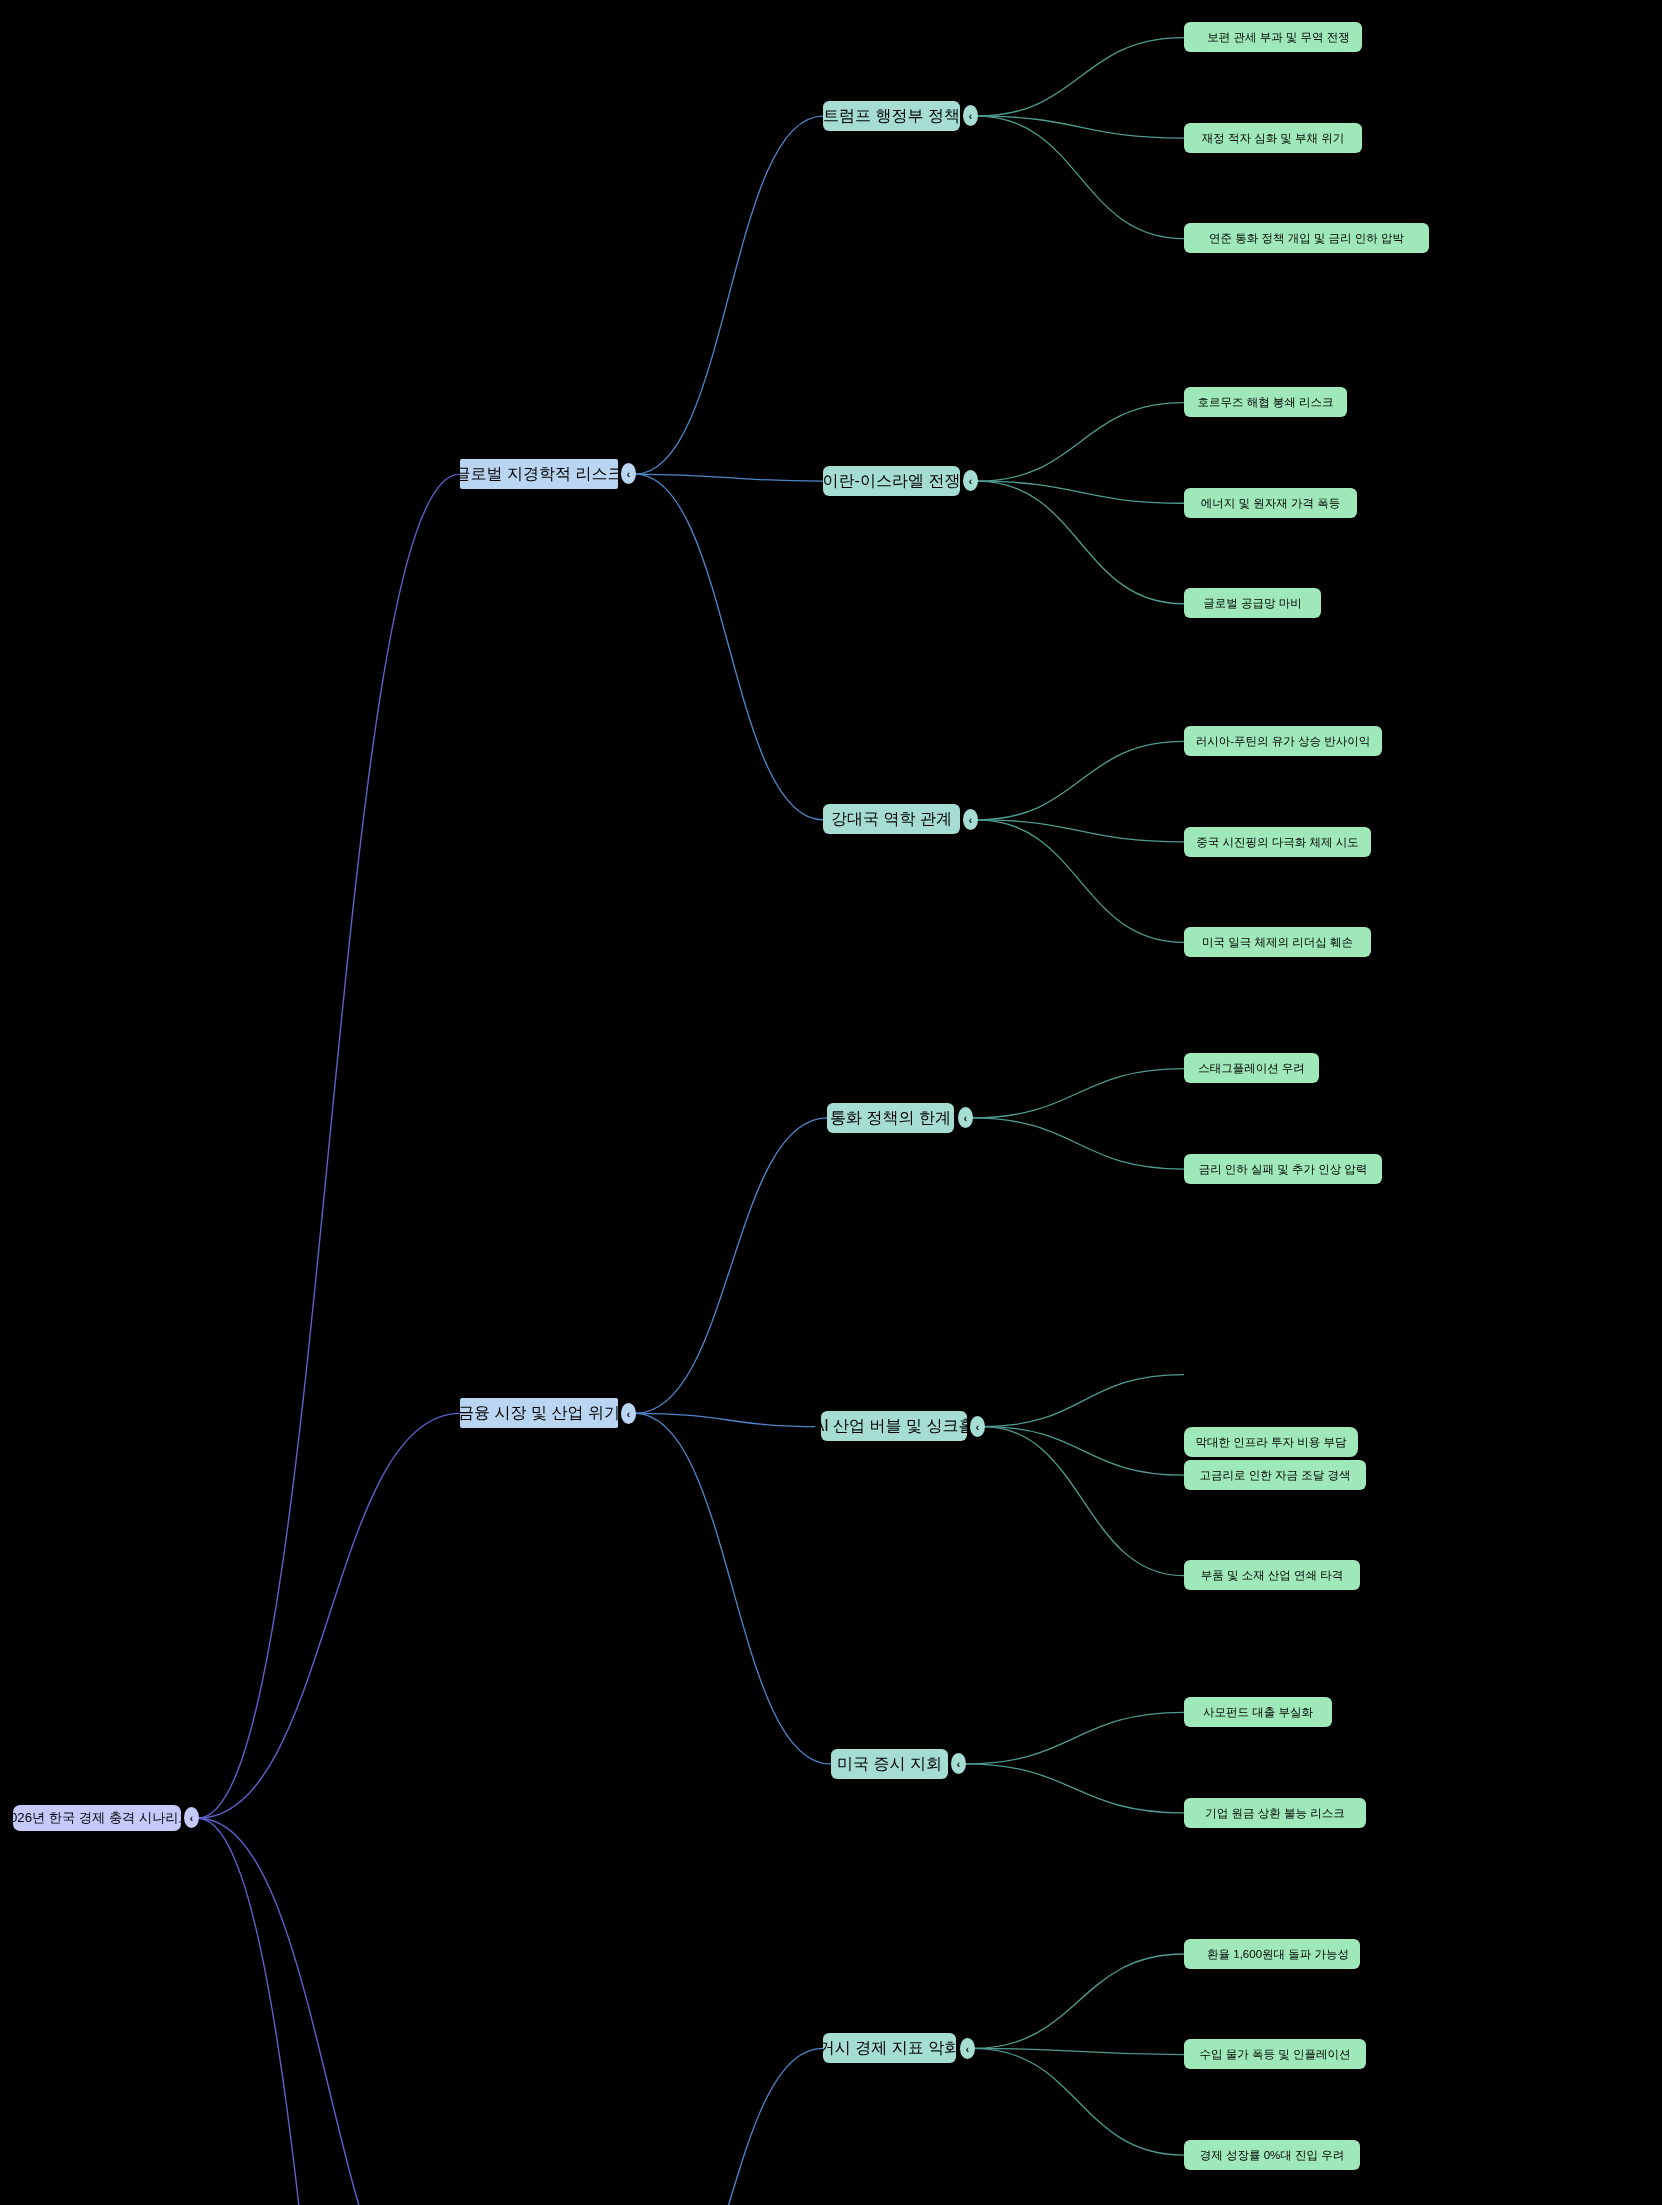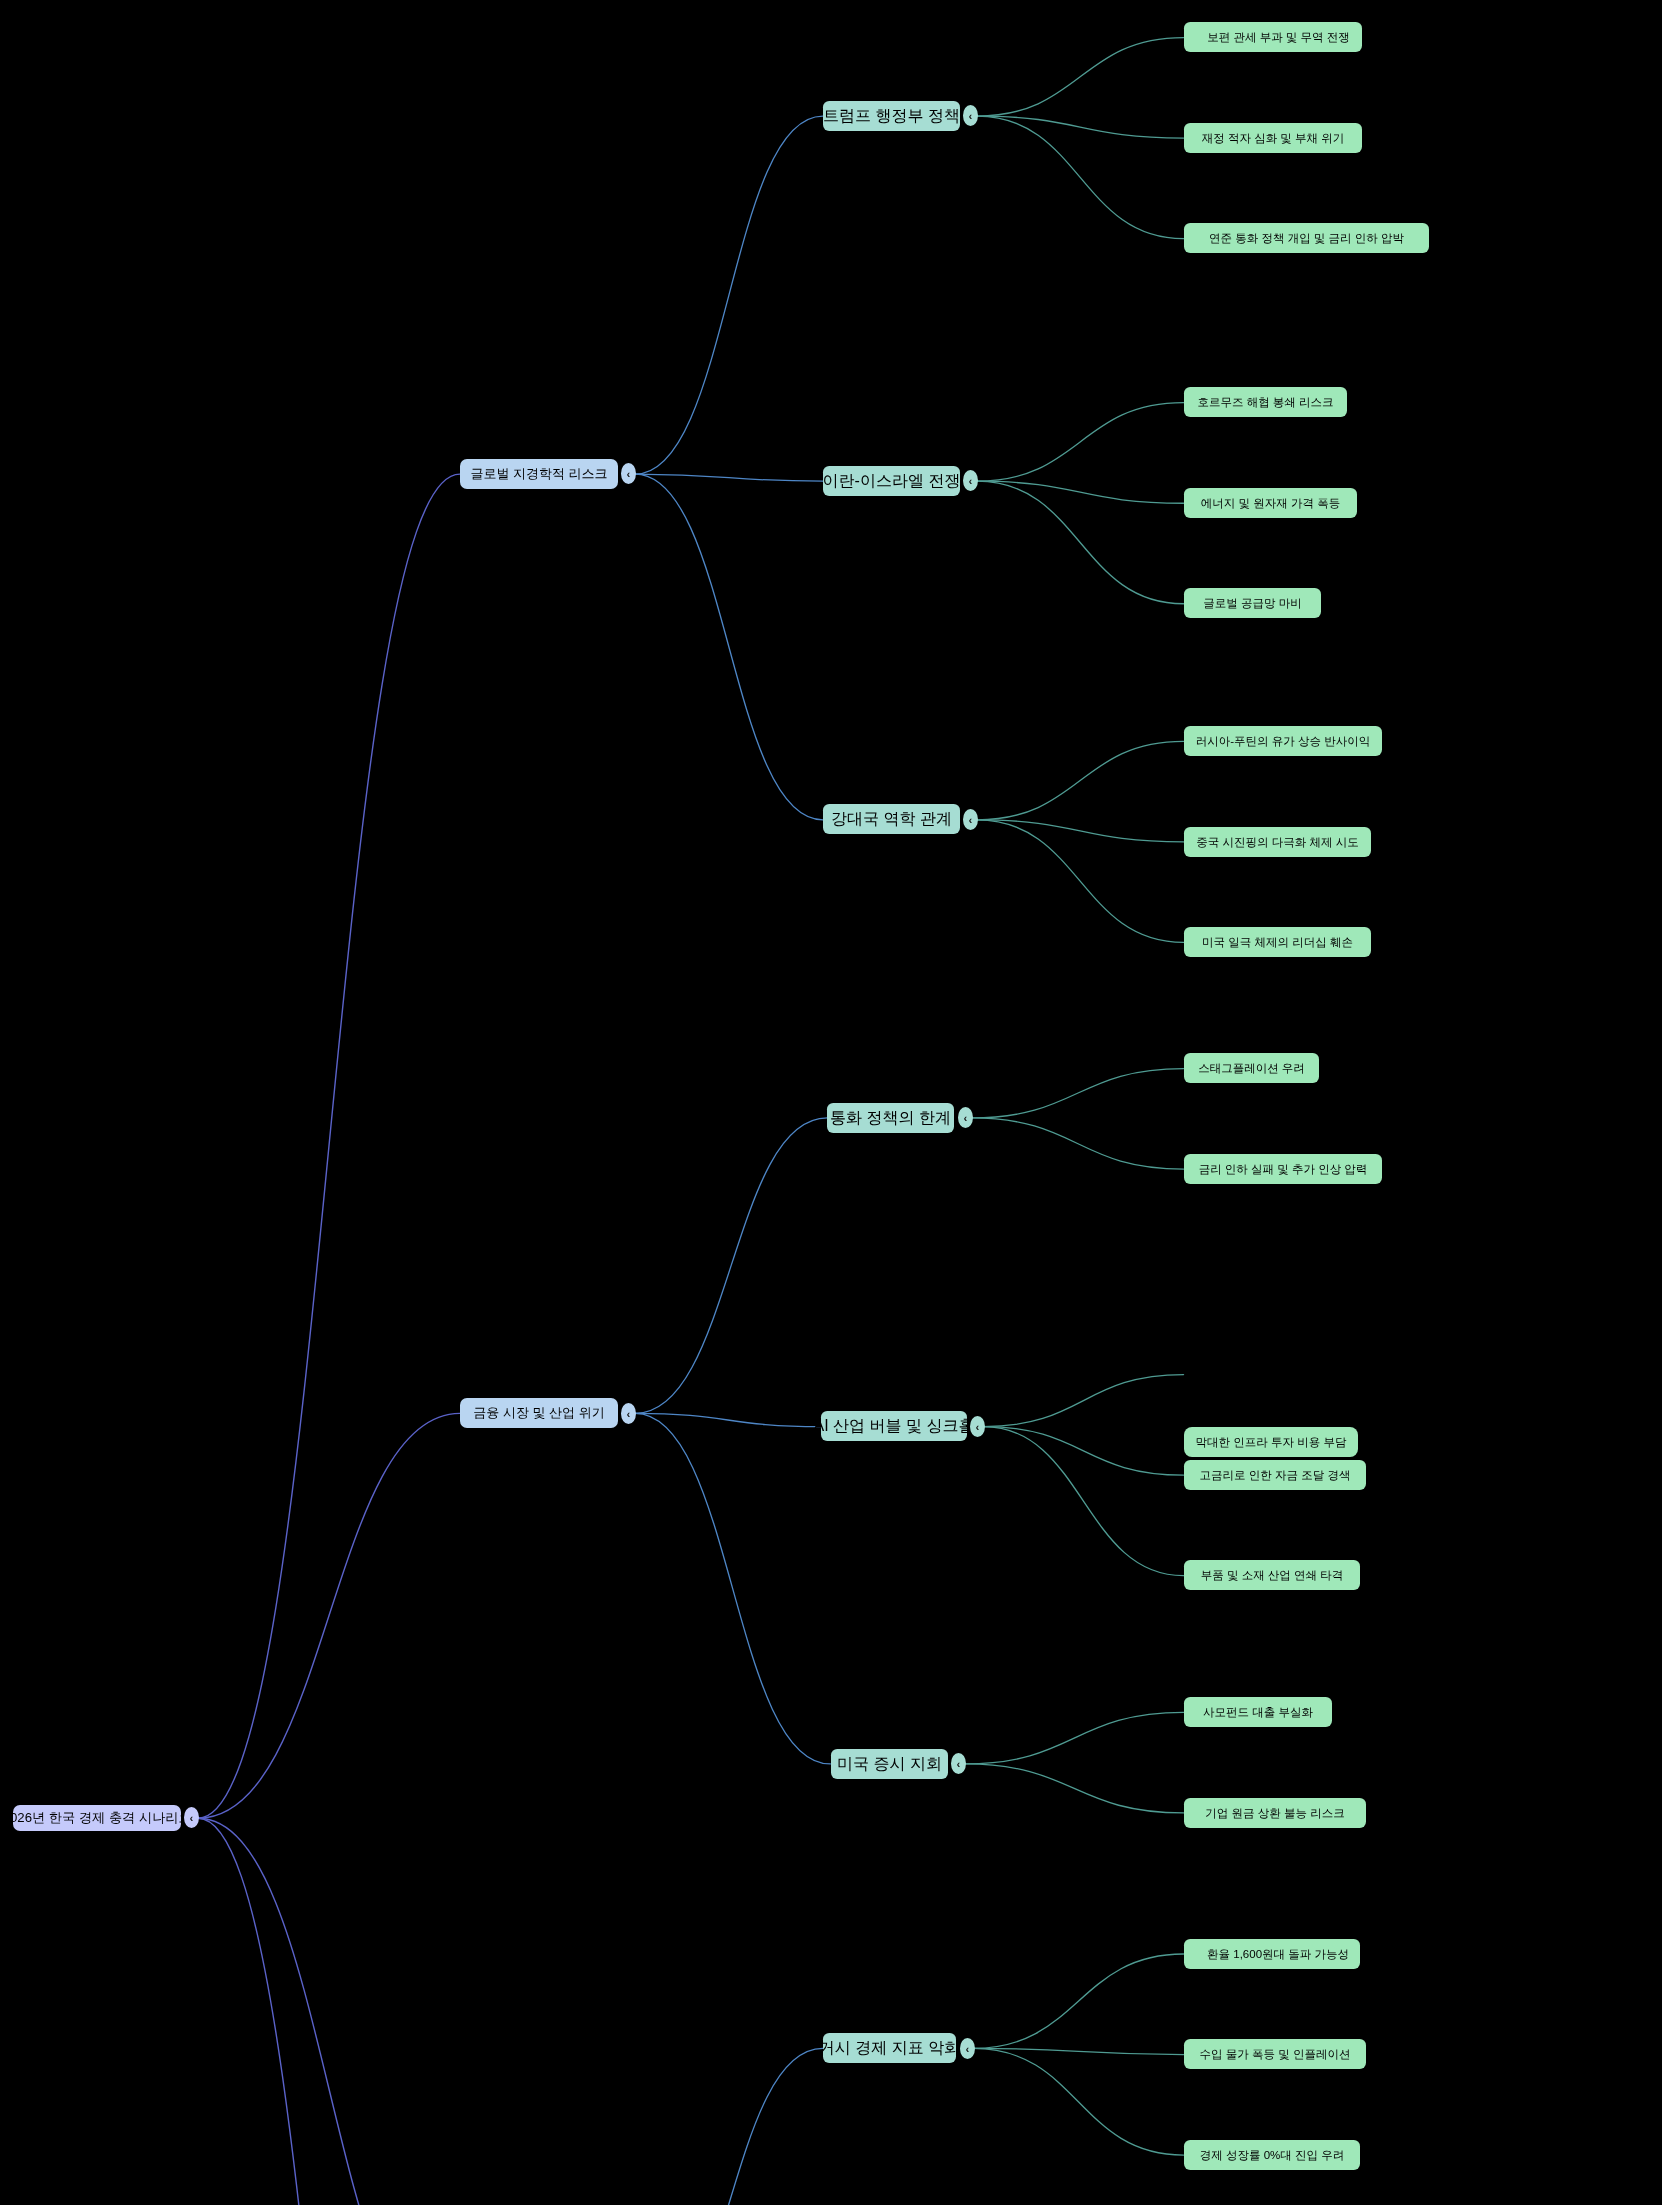--- a/index.html
+++ b/index.html
@@ -25,22 +25,22 @@
     white-space:nowrap;
     line-height:1.1;
   }
   .node.root{
     background:#c5cafb;
     font-size:13.2px;
     border-radius:7px;
   }
   .node.lvl1{
     background:#b9d5f1;
-    font-size:13px;
-    border-radius:7px;
+    font-size:16px;
+    border-radius:2px;
   }
   .node.lvl2{
     background:#a6ddd3;
     font-size:16px;
     border-radius:6.2px;
   }
   .node.lvl3{
     background:#9fe8b9;
     font-size:11.5px;
     border-radius:6.2px;

